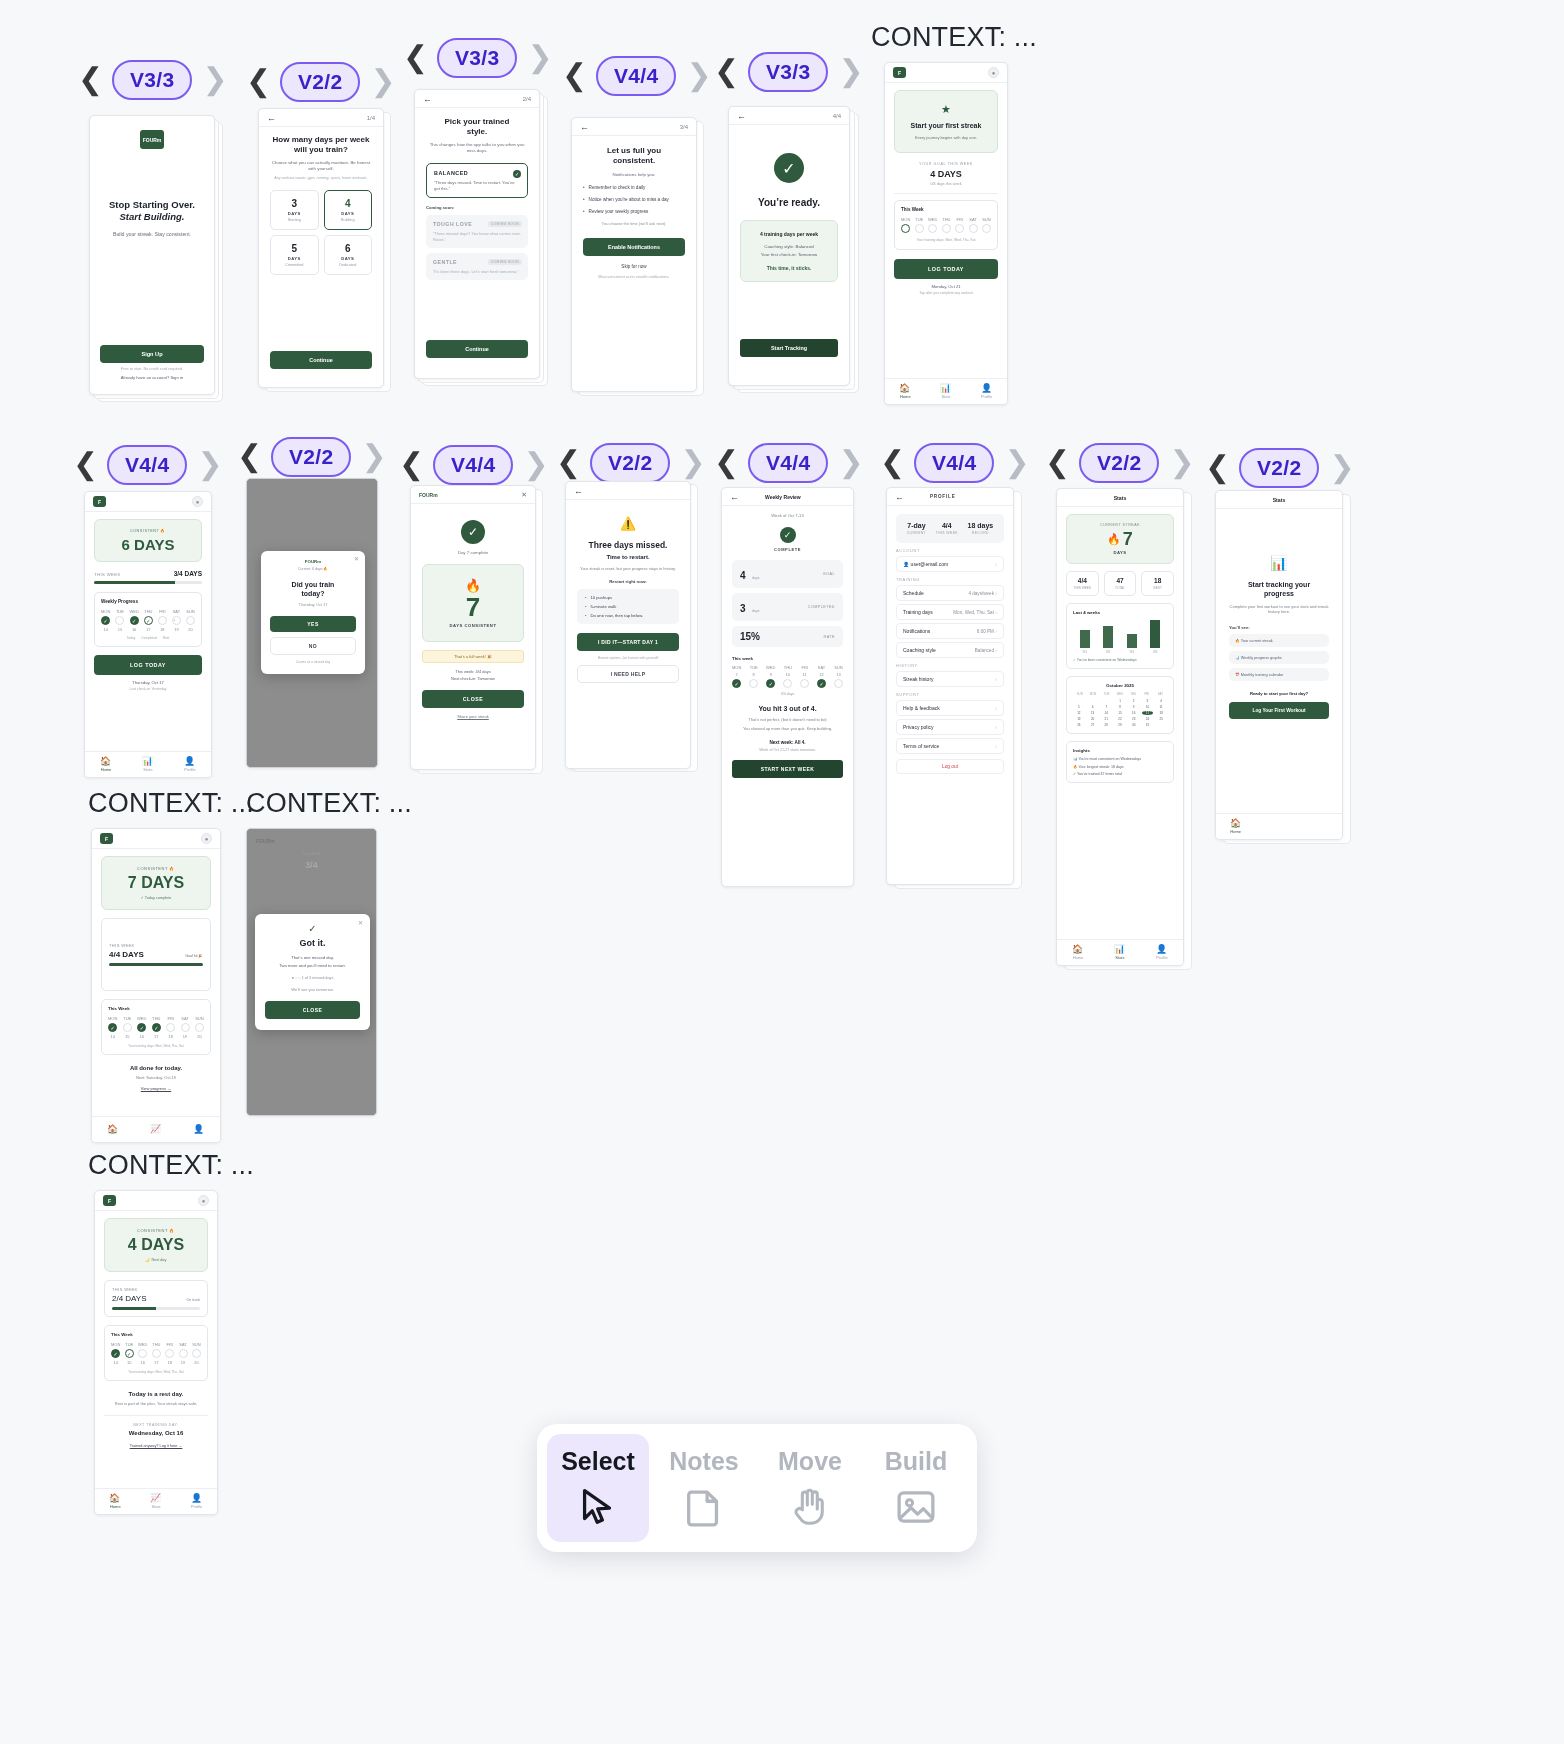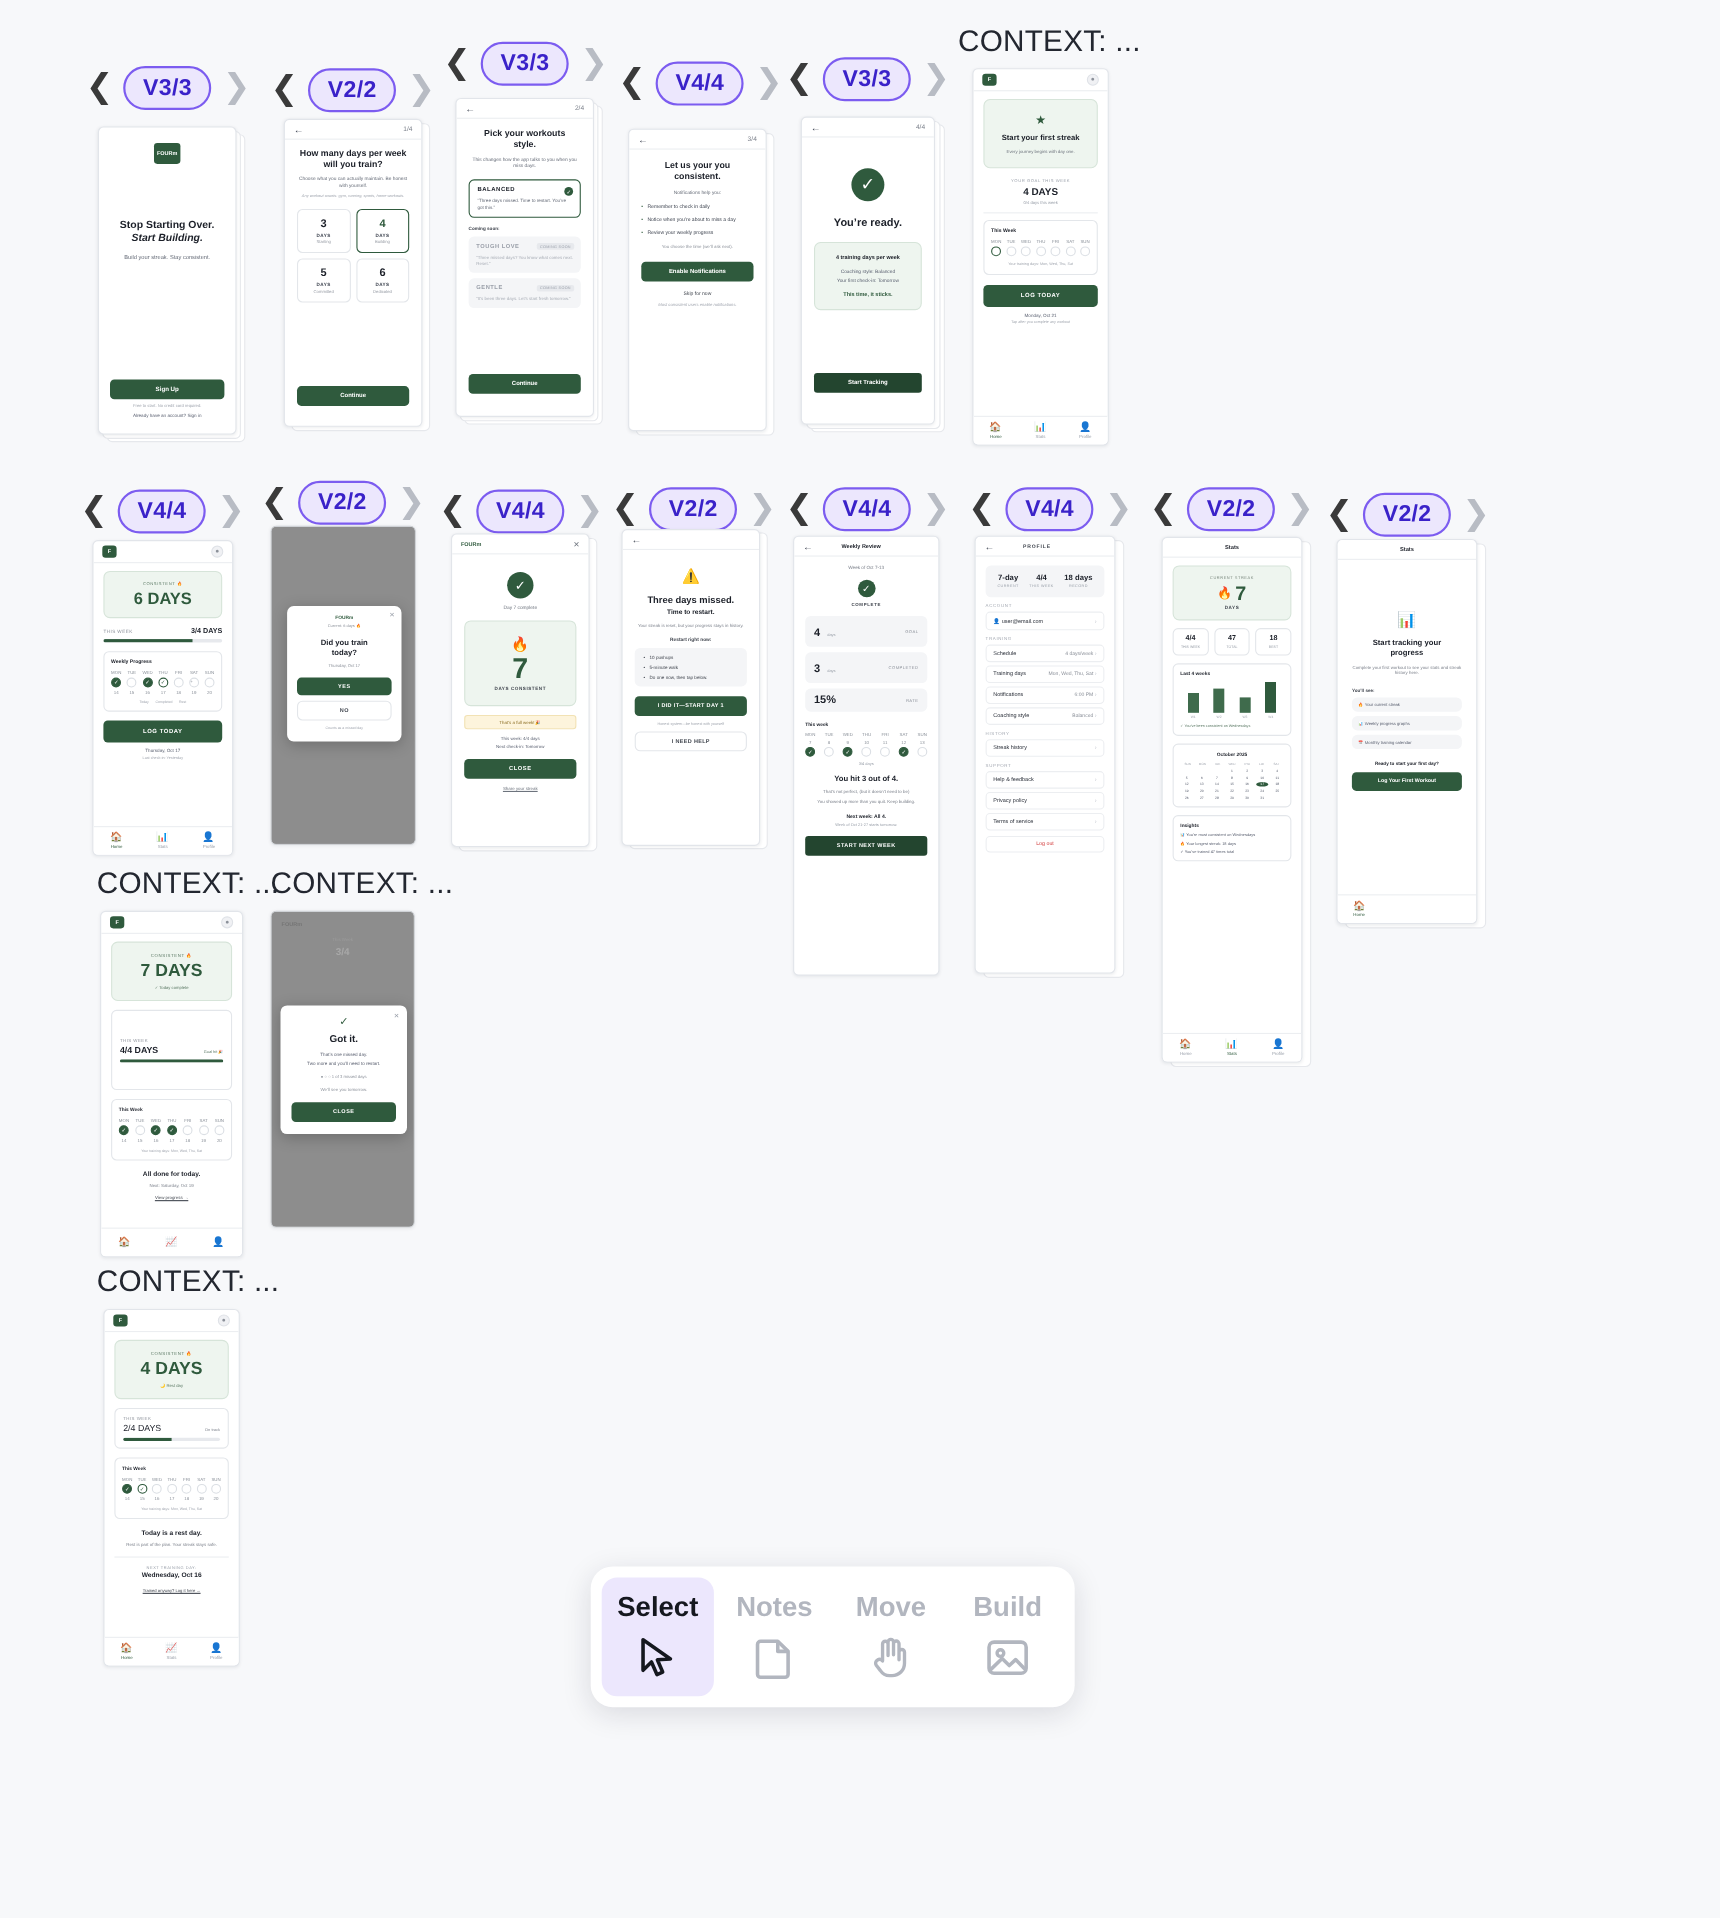--- a/index.html
+++ b/index.html
@@ -186,21 +186,21 @@
   </div>
 
   <div class="stackshadow" style="left:422px; top:96px; width:126px; height:290px;"></div>
   <div class="stackshadow" style="left:418px; top:93px; width:126px; height:290px;"></div>
   <div class="phone" style="left:414px; top:89px; width:126px; height:290px;">
     <div class="topbar">
       <span class="backarrow">←</span>
       <span>2/4</span>
     </div>
     <div style="padding:9px 11px 0;">
-      <div class="ph-title" style="font-size:8px;line-height:10px;">Pick your workouts</div>
+      <div class="ph-title" style="font-size:8px;line-height:10px;">Pick your trained</div>
       <div class="ph-title" style="font-size:8px;line-height:10px;">style.</div>
       <div class="ph-sub" style="font-size:4.4px;margin-top:5px;line-height:6px;">This changes how the app talks to you when you miss days.</div>
       <div class="card-sel" style="margin-top:9px;padding:6px 7px;position:relative;">
         <div style="font-size:5.4px;font-weight:700;color:#1b1f28;letter-spacing:.5px;">BALANCED</div>
         <div style="font-size:4.2px;color:#666c78;margin-top:4px;line-height:5.6px;">“Three days missed. Time to restart. You’ve got this.”</div>
         <div class="checkcircle" style="position:absolute;right:6px;top:6px;width:8px;height:8px;font-size:5px;">✓</div>
       </div>
       <div style="font-size:4.2px;font-weight:700;color:#41464f;margin-top:7px;">Coming soon:</div>
       <div class="card-grey" style="margin-top:5px;padding:6px 7px;position:relative;">
         <div style="font-size:5.2px;font-weight:700;color:#9ba0aa;letter-spacing:.5px;">TOUGH LOVE</div>
@@ -216,21 +216,21 @@
     <div class="btn-green" style="position:absolute;left:11px;right:11px;bottom:20px;padding:6px 0;font-size:5.4px;">Continue</div>
   </div>
 
   <div class="stackshadow" style="left:578px; top:121px; width:126px; height:275px;"></div>
   <div class="phone" style="left:571px; top:117px; width:126px; height:275px;">
     <div class="topbar">
       <span class="backarrow">←</span>
       <span>3/4</span>
     </div>
     <div style="padding:10px 11px 0;">
-      <div class="ph-title" style="font-size:8px;line-height:10px;">Let us your you</div>
+      <div class="ph-title" style="font-size:8px;line-height:10px;">Let us full you</div>
       <div class="ph-title" style="font-size:8px;line-height:10px;text-align:center;">consistent.</div>
       <div class="ph-sub" style="font-size:4.4px;margin-top:6px;">Notifications help you:</div>
       <div style="margin-top:8px;">
         <div style="display:flex;gap:4px;font-size:4.6px;color:#3d434f;margin-bottom:6px;line-height:6px;">
           <span style="color:#2f5a3d;">•</span>
           <span>Remember to check in daily</span>
         </div>
         <div style="display:flex;gap:4px;font-size:4.6px;color:#3d434f;margin-bottom:6px;line-height:6px;">
           <span style="color:#2f5a3d;">•</span>
           <span>Notice when you’re about to miss a day</span>

